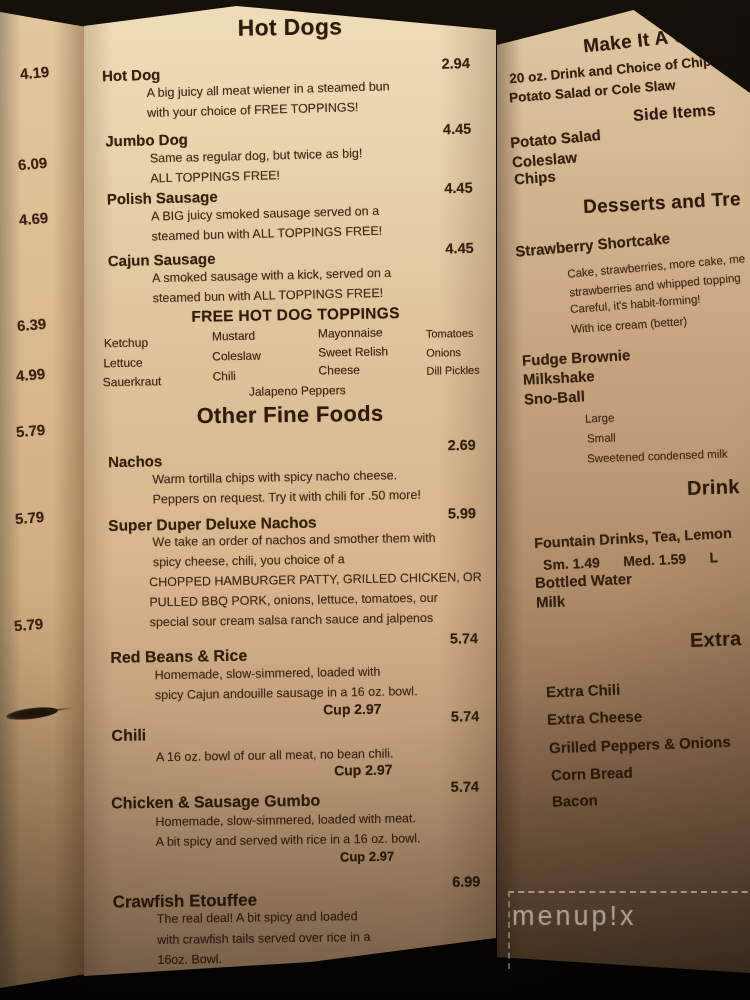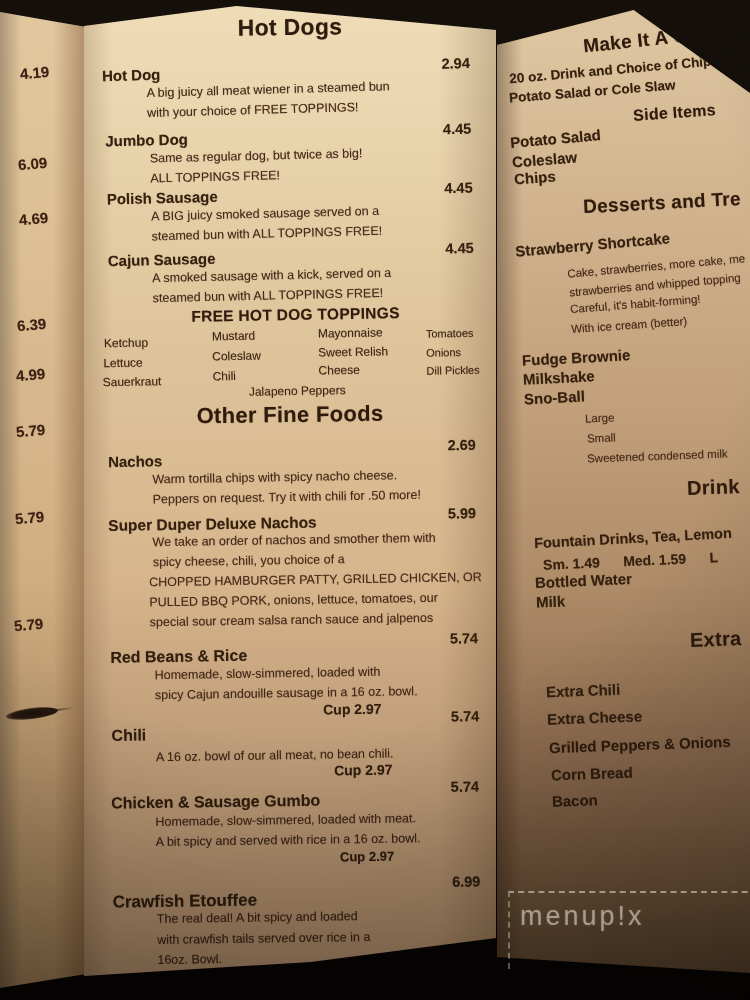--- a/index.html
+++ b/index.html
@@ -57,21 +57,21 @@
       radial-gradient(125% 95% at 40% 28%, rgba(0,0,0,0) 48%, rgba(0,0,0,.22) 78%, rgba(0,0,0,.4) 100%),
       linear-gradient(180deg, rgba(0,0,0,0) 58%, rgba(0,0,0,.12) 80%, rgba(0,0,0,.26) 100%);
   }
 
   #watermark-box {
     left:508px; top:891px; width:260px; height:78px; z-index:6;
     border-top:2px dashed rgba(245,240,230,.5);
     border-left:2px dashed rgba(245,240,230,.35);
   }
   #watermark-text {
-    position:absolute; left:10px; top:8px;
+    position:absolute; left:2px; top:8px;
     font-size:27px; letter-spacing:3px; font-weight:normal;
     color:rgba(222,215,202,.55); text-shadow:0 0 2px rgba(255,255,255,.2);
   }
 </style>
 </head>
 <body>
 
 <div id="shot">
 
   <div id="left-strip" class="panel">

